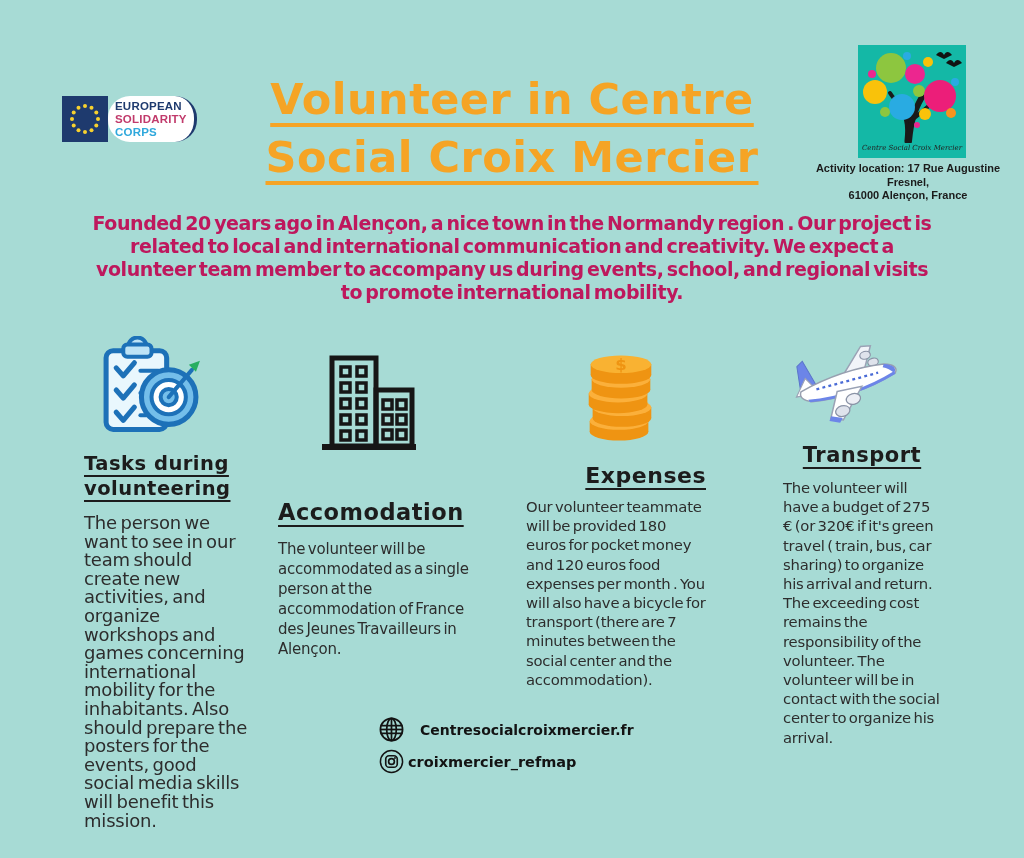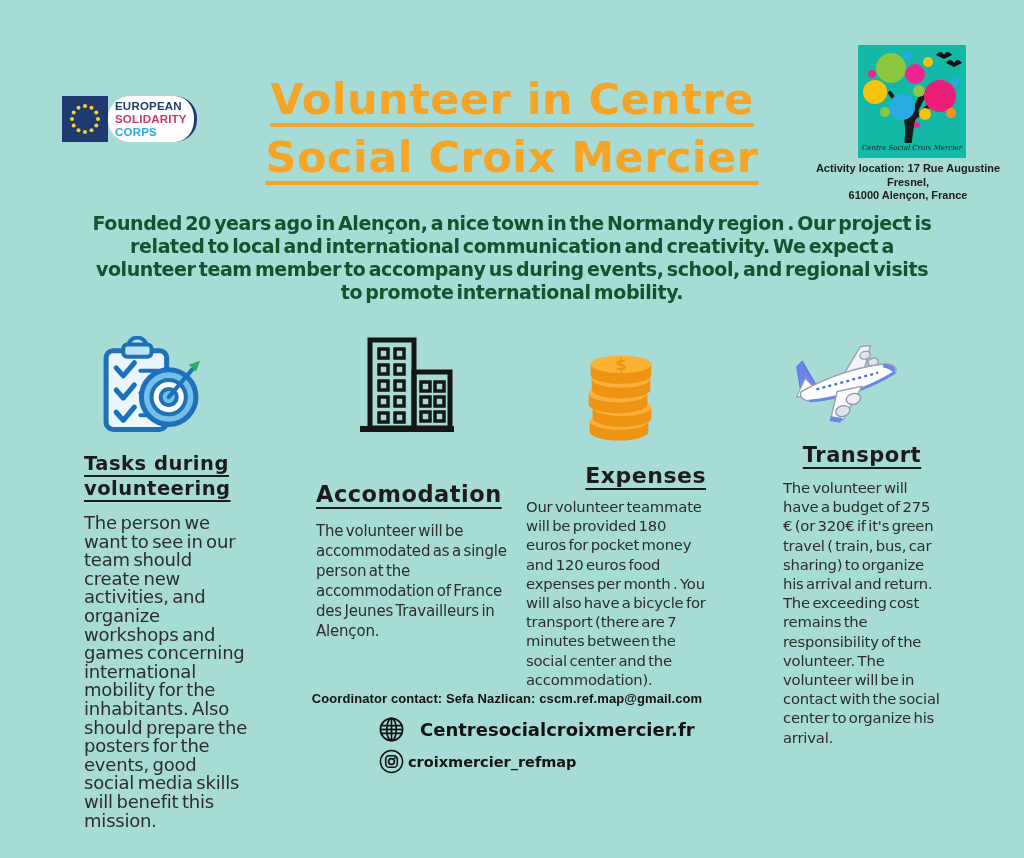--- a/index.html
+++ b/index.html
@@ -44,41 +44,41 @@
   }
   .address {
     position:absolute; left:800px; top:162px; width:216px; text-align:center;
     font-family:"Liberation Sans", sans-serif; font-weight:bold;
     font-size:11px; line-height:13.5px; color:#1b1b1b;
   }
 
   
   .intro {
     position:absolute; left:87px; top:212px; width:850px; text-align:center;
-    color:#14532d; font-weight:bold; font-size:19px; line-height:23px;
+    color:#be185d; font-weight:bold; font-size:19px; line-height:23px;
     letter-spacing:-0.4px; word-spacing:-3px;
   }
 
   
   .col { position:absolute; }
   .col .icon { display:block; }
   .col h2 {
     color:#1c1c1c; font-weight:bold;
     text-decoration:underline; text-decoration-thickness:2px; text-underline-offset:5px;
     letter-spacing:0.5px;
   }
   .col p {
     color:#2d2d2d; letter-spacing:-0.2px; word-spacing:-2px;
   }
   .col1 { left:84px;  top:336px; width:164px; }
   .col1 .icon { margin-left:12px; }
   .col1 h2 { font-size:19.5px; line-height:25px; margin-top:9px; }
   .col1 p  { font-size:18px; line-height:18.6px; margin-top:13px; }
 
-  .col2 { left:278px; top:334px; width:198px;margin-left:38px; }
+  .col2 { left:278px; top:352px; width:198px; }
   .col2 .icon { margin-left:40px; }
   .col2 h2 { font-size:22.5px; margin-top:43px; }
   .col2 p  { font-size:15px; line-height:20px; margin-top:14px; }
 
   .col3 { left:526px; top:352px; width:180px; }
   .col3 .icon { margin-left:50px; }
   .col3 h2 { font-size:22px; margin-top:13px; text-align:right; }
   .col3 p  { font-size:14.8px; line-height:19.2px; margin-top:9px; }
 
   .col4 { left:783px; top:337px; width:158px; }
@@ -90,21 +90,21 @@
   .coordinator {
     position:absolute; left:262px; top:691px; width:490px; text-align:center;
     font-family:"Liberation Sans", sans-serif; font-weight:bold; font-size:13px;
     color:#111; letter-spacing:0.1px;
   }
   .contact-row {
     position:absolute; display:flex; align-items:center;
     font-weight:bold; color:#131313;
   }
   .contact-row .cicon { display:flex; align-items:center; }
-  .row-web  { left:378px; top:716px; gap:15px; font-size:18px; }
+  .row-web  { left:378px; top:716px; gap:15px; font-size:14px; }
   .row-insta{ left:379px; top:749px; gap:4px; font-size:14.5px; }
 </style>
 </head>
 <body>
 
 <div class="poster">
 
   <div class="eu-logo">
     <div class="eu-flag">
       <svg width="46" height="46" viewBox="0 0 46 46">
@@ -297,21 +297,20 @@
 
           <ellipse cx="44" cy="73" rx="7.5" ry="5.5" fill="#DFE3EC" stroke="#8A93A6" stroke-width="1.3"></ellipse>
           <ellipse cx="58" cy="64" rx="7.5" ry="5.5" fill="#EDEFF5" stroke="#8A93A6" stroke-width="1.3"></ellipse>
         </g>
       </svg>
     </span>
     <h2>Transport</h2>
     <p>The volunteer will have a budget of 275 € (or 320€ if it's green travel ( train, bus, car sharing) to organize his arrival and return. The exceeding cost remains the responsibility of the volunteer. The volunteer will be in contact with the social center to organize his arrival.</p>
   </section>
 
-  <div class="coordinator">Coordinator contact:  Sefa Nazlican: cscm.ref.map@gmail.com</div>
 
   <div class="contact-row row-web">
     <span class="cicon">
       <svg width="27" height="27" viewBox="0 0 28 28" fill="none" stroke="#131313" stroke-width="1.8">
         <circle cx="14" cy="14" r="11.5"></circle>
         <ellipse cx="14" cy="14" rx="5" ry="11.5"></ellipse>
         <line x1="2.5" y1="10" x2="25.5" y2="10"></line>
         <line x1="2.5" y1="14" x2="25.5" y2="14"></line>
         <line x1="2.5" y1="18" x2="25.5" y2="18"></line>
         <line x1="14" y1="2.5" x2="14" y2="25.5"></line>

